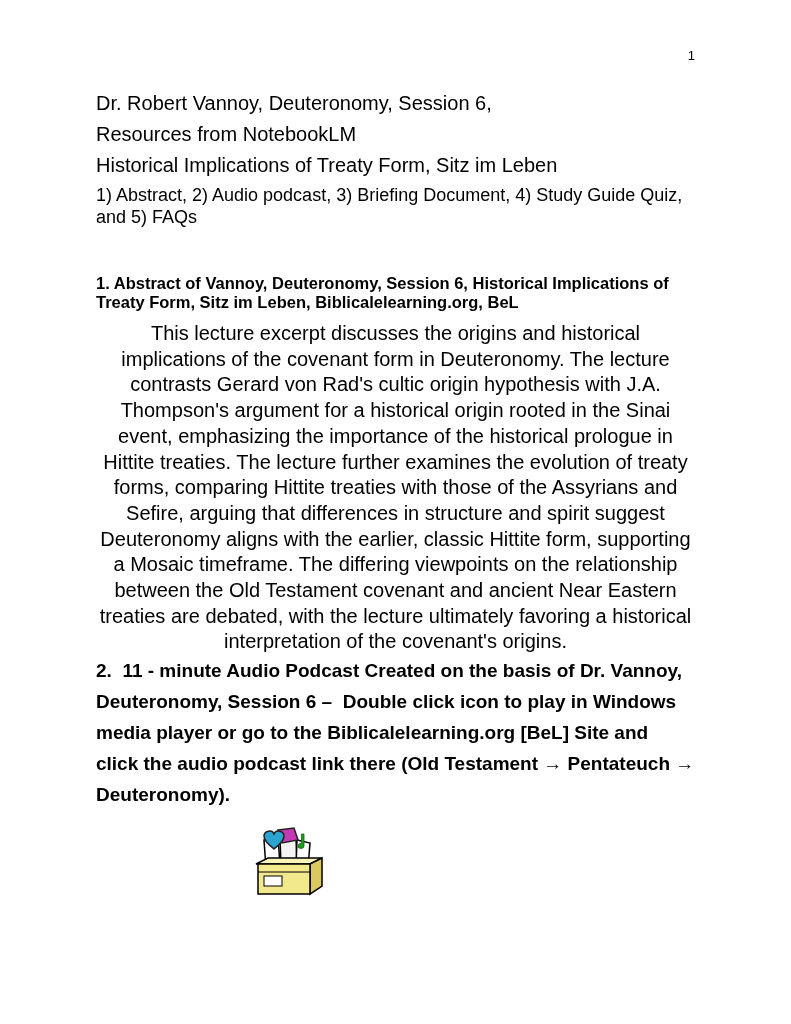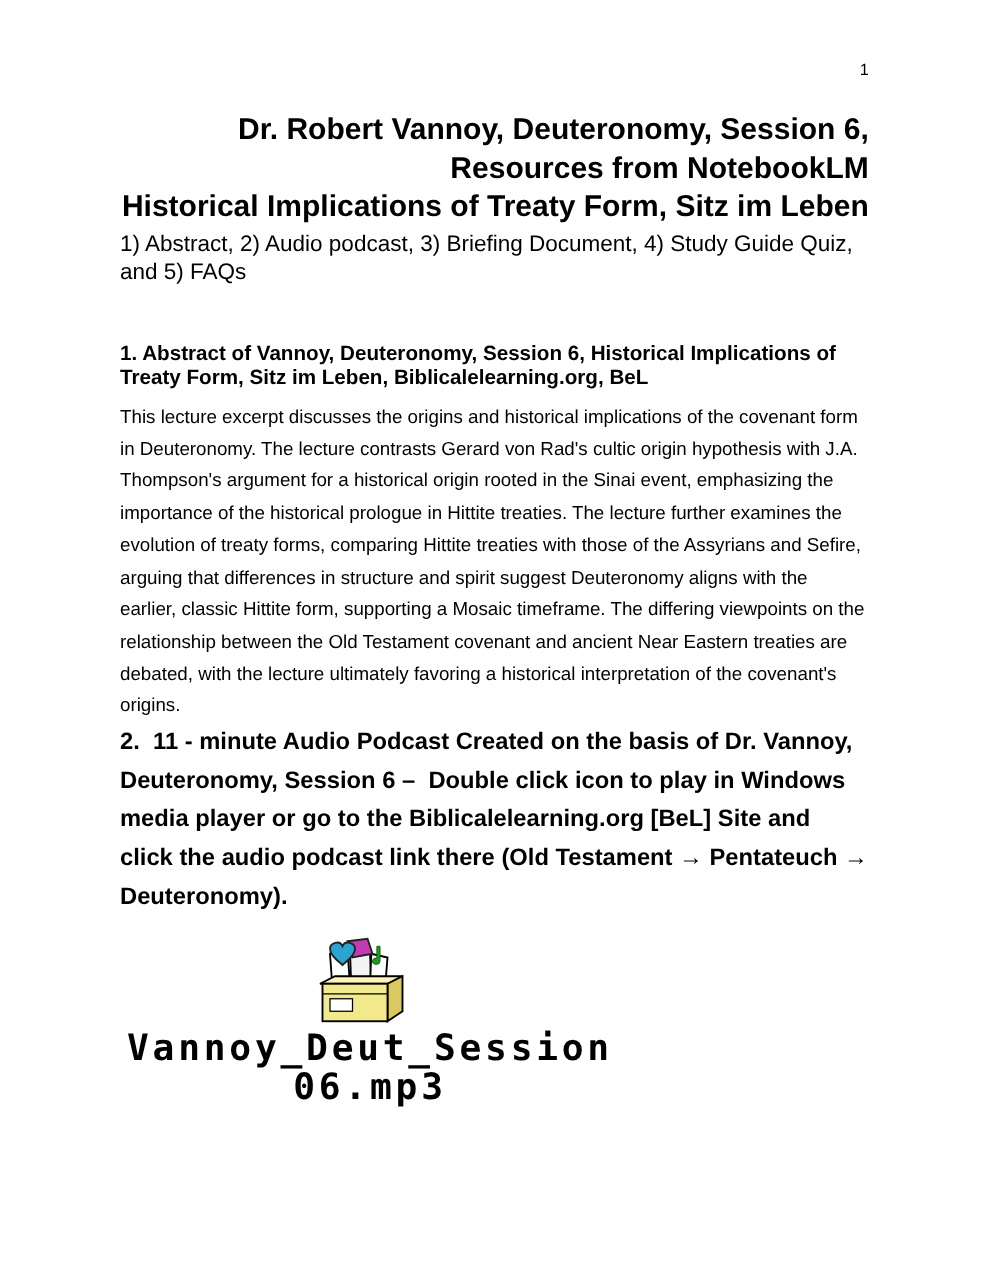--- a/index.html
+++ b/index.html
@@ -21,41 +21,41 @@
   }
   .page-number {
     position: absolute;
     top: 48px;
     right: 96px;
     font-size: 13px;
     color: #000000;
   }
   .doc-title {
     margin-top: 42px;
-    text-align: right;
-    font-weight: bold;
-    font-size: 24px;
+    text-align: left;
+    font-weight: normal;
+    font-size: 20px;
     line-height: 31px;
   }
   .subtitle {
     margin-top: 3px;
     font-size: 18px;
     line-height: 22px;
   }
   .section1-heading {
     margin-top: 46px;
     font-weight: bold;
     font-size: 16.5px;
     line-height: 19px;
   }
   .body-paragraph {
     margin-top: 9px;
-    font-size: 15px;
+    font-size: 20px;
     line-height: 25.7px;
-    text-align: left;
+    text-align: center;
   }
   .section2-heading {
     font-weight: bold;
     font-size: 19px;
     line-height: 31px;
     white-space: pre-wrap;
   }
   .audio-block {
     margin-top: 16px;
   }
@@ -119,16 +119,15 @@
         <polygon points="76,38 88,32 88,60 76,68" fill="#d9c95e" stroke="#000000" stroke-width="1.5"></polygon>
 
         <rect x="24" y="38" width="52" height="30" fill="#f2e98c" stroke="#000000" stroke-width="1.5"></rect>
 
         <line x1="24" y1="46" x2="76" y2="46" stroke="#000000" stroke-width="1"></line>
 
         <rect x="30" y="50" width="18" height="10" fill="#ffffff" stroke="#000000" stroke-width="1"></rect>
       </svg>
     </div>
 
-    <div class="audio-filename">Vannoy_Deut_Session06.mp3</div>
   </div>
 
 </div>
 
 </body></html>

